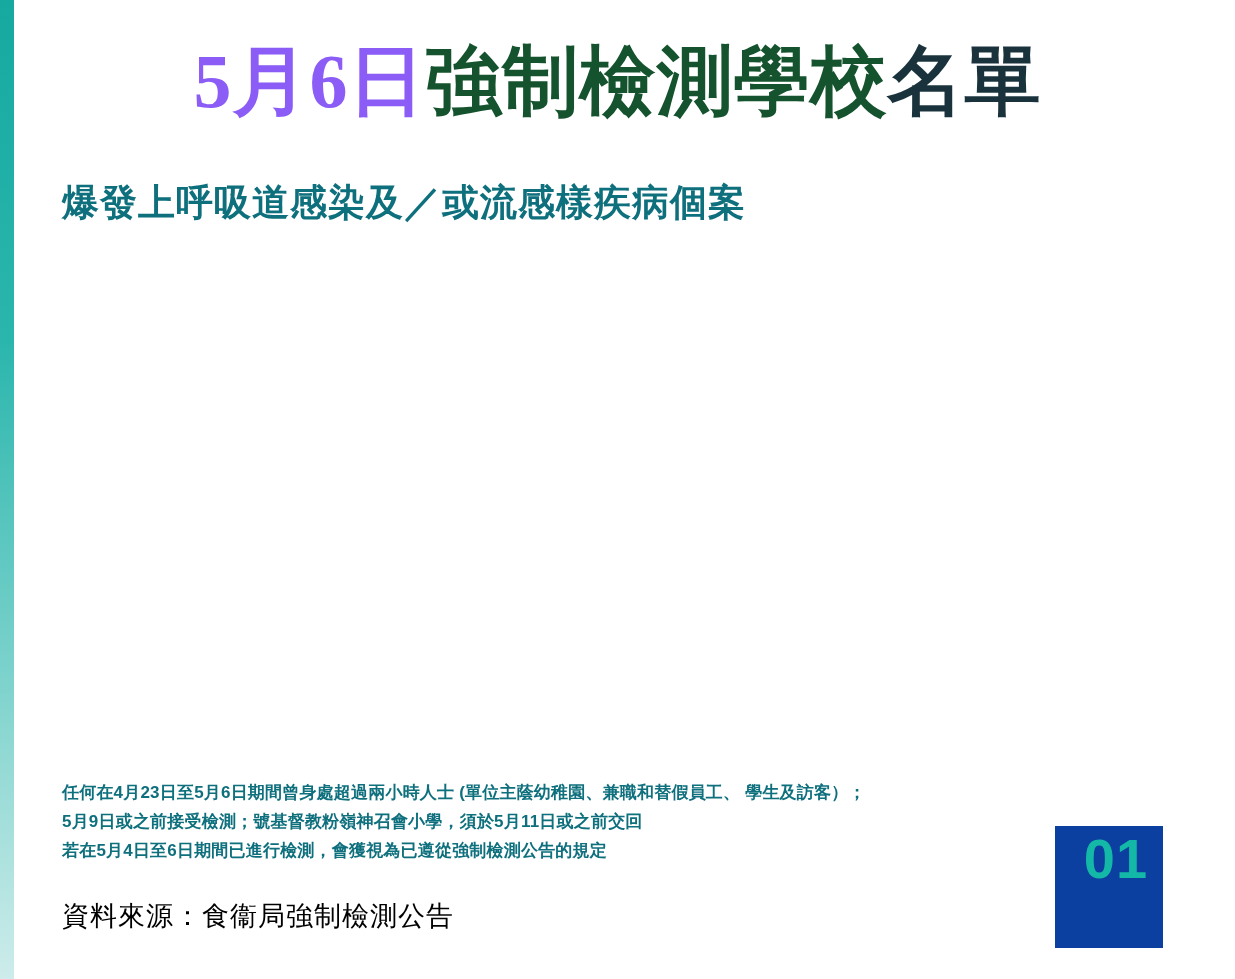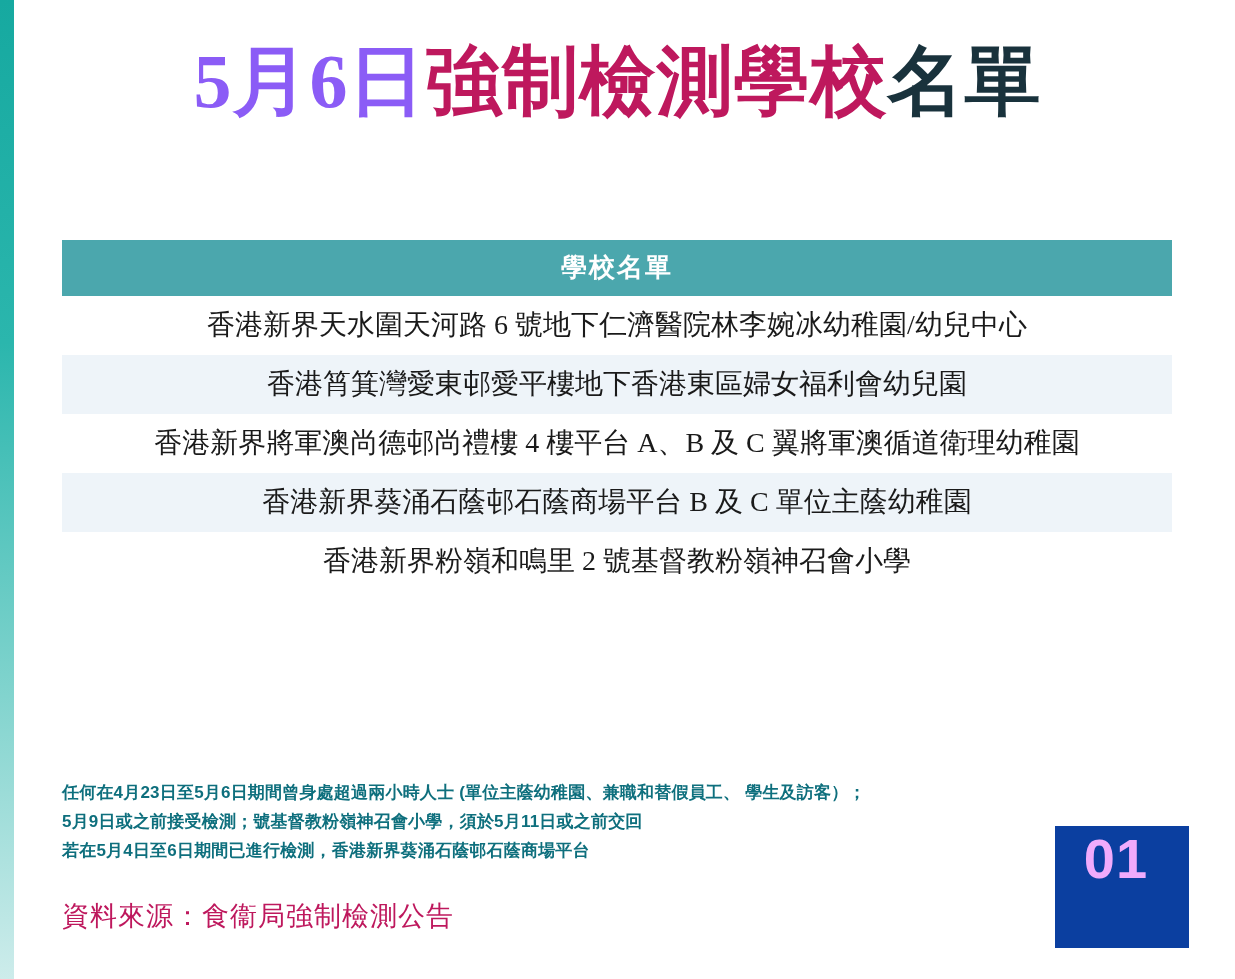--- a/index.html
+++ b/index.html
@@ -40,21 +40,21 @@
     width: 1235px;
     text-align: center;
     font-family: "Liberation Serif", serif;
     font-weight: bold;
     font-size: 76px;
     line-height: 86px;
     white-space: nowrap;
     letter-spacing: 1px;
   }
   .title .t-date { color: #8b5cf6; }
-  .title .t-pink { color: #be185d; font-family: Liberation Mono, monospace; }
+  .title .t-pink { color: #14532d; font-family: Liberation Mono, monospace; }
   .title .t-dark { color: #19323c; }
 
   
   .subtitle {
     position: absolute;
     left: 62px;
     top: 178px;
     font-family: "Liberation Serif", serif;
     font-size: 37px;
     font-weight: bold;
@@ -108,33 +108,33 @@
     line-height: 29px;
     letter-spacing: 0.2px;
   }
 
   .source {
     position: absolute;
     left: 62px;
     top: 898px;
     font-family: "Liberation Serif", serif;
     font-size: 27px;
-    color: #be185d;
+    color: #000000;
     letter-spacing: 1px;
   }
 
   
   .logo {
     position: absolute;
     left: 1055px;
     top: 826px;
-    width: 134px;
+    width: 108px;
     height: 122px;
     background: #0b3fa0;
-    color: #f0abfc;
+    color: #14b8a6;
   }
   .logo .logo-num {
     position: absolute;
     left: 0; top: 2px;
     width: 122px;
     text-align: center;
     font-family: "Liberation Sans", sans-serif;
     font-size: 56px;
     font-weight: bold;
     letter-spacing: 1px;
@@ -157,34 +157,27 @@
 <body>
 
 <div class="page">
 
   <div class="edge-bar"></div>
 
   <div class="title">
     <span class="t-date">5月6日</span><span class="t-pink">強制檢測學校</span><span class="t-dark">名單</span>
   </div>
 
+  <div class="subtitle">爆發上呼吸道感染及／或流感樣疾病個案</div>
 
-  <div class="table">
-    <div class="table-head">學校名單</div>
-    <div class="row white">香港新界天水圍天河路 6 號地下仁濟醫院林李婉冰幼稚園/幼兒中心</div>
-    <div class="row alt">香港筲箕灣愛東邨愛平樓地下香港東區婦女福利會幼兒園</div>
-    <div class="row white">香港新界將軍澳尚德邨尚禮樓 4 樓平台 A、B 及 C 翼將軍澳循道衛理幼稚園</div>
-    <div class="row alt">香港新界葵涌石蔭邨石蔭商場平台 B 及 C 單位主蔭幼稚園</div>
-    <div class="row white">香港新界粉嶺和鳴里 2 號基督教粉嶺神召會小學</div>
-  </div>
 
   <div class="notes">
     <div>任何在4月23日至5月6日期間曾身處超過兩小時人士 (單位主蔭幼稚園、兼職和替假員工、 學生及訪客）；</div>
     <div>5月9日或之前接受檢測；號基督教粉嶺神召會小學，須於5月11日或之前交回</div>
-    <div>若在5月4日至6日期間已進行檢測，香港新界葵涌石蔭邨石蔭商場平台</div>
+    <div>若在5月4日至6日期間已進行檢測，會獲視為已遵從強制檢測公告的規定</div>
   </div>
 
   <div class="source">資料來源：食衞局強制檢測公告</div>
 
   <div class="logo">
     <div class="logo-num">01</div>
   </div>
 
 </div>
 

